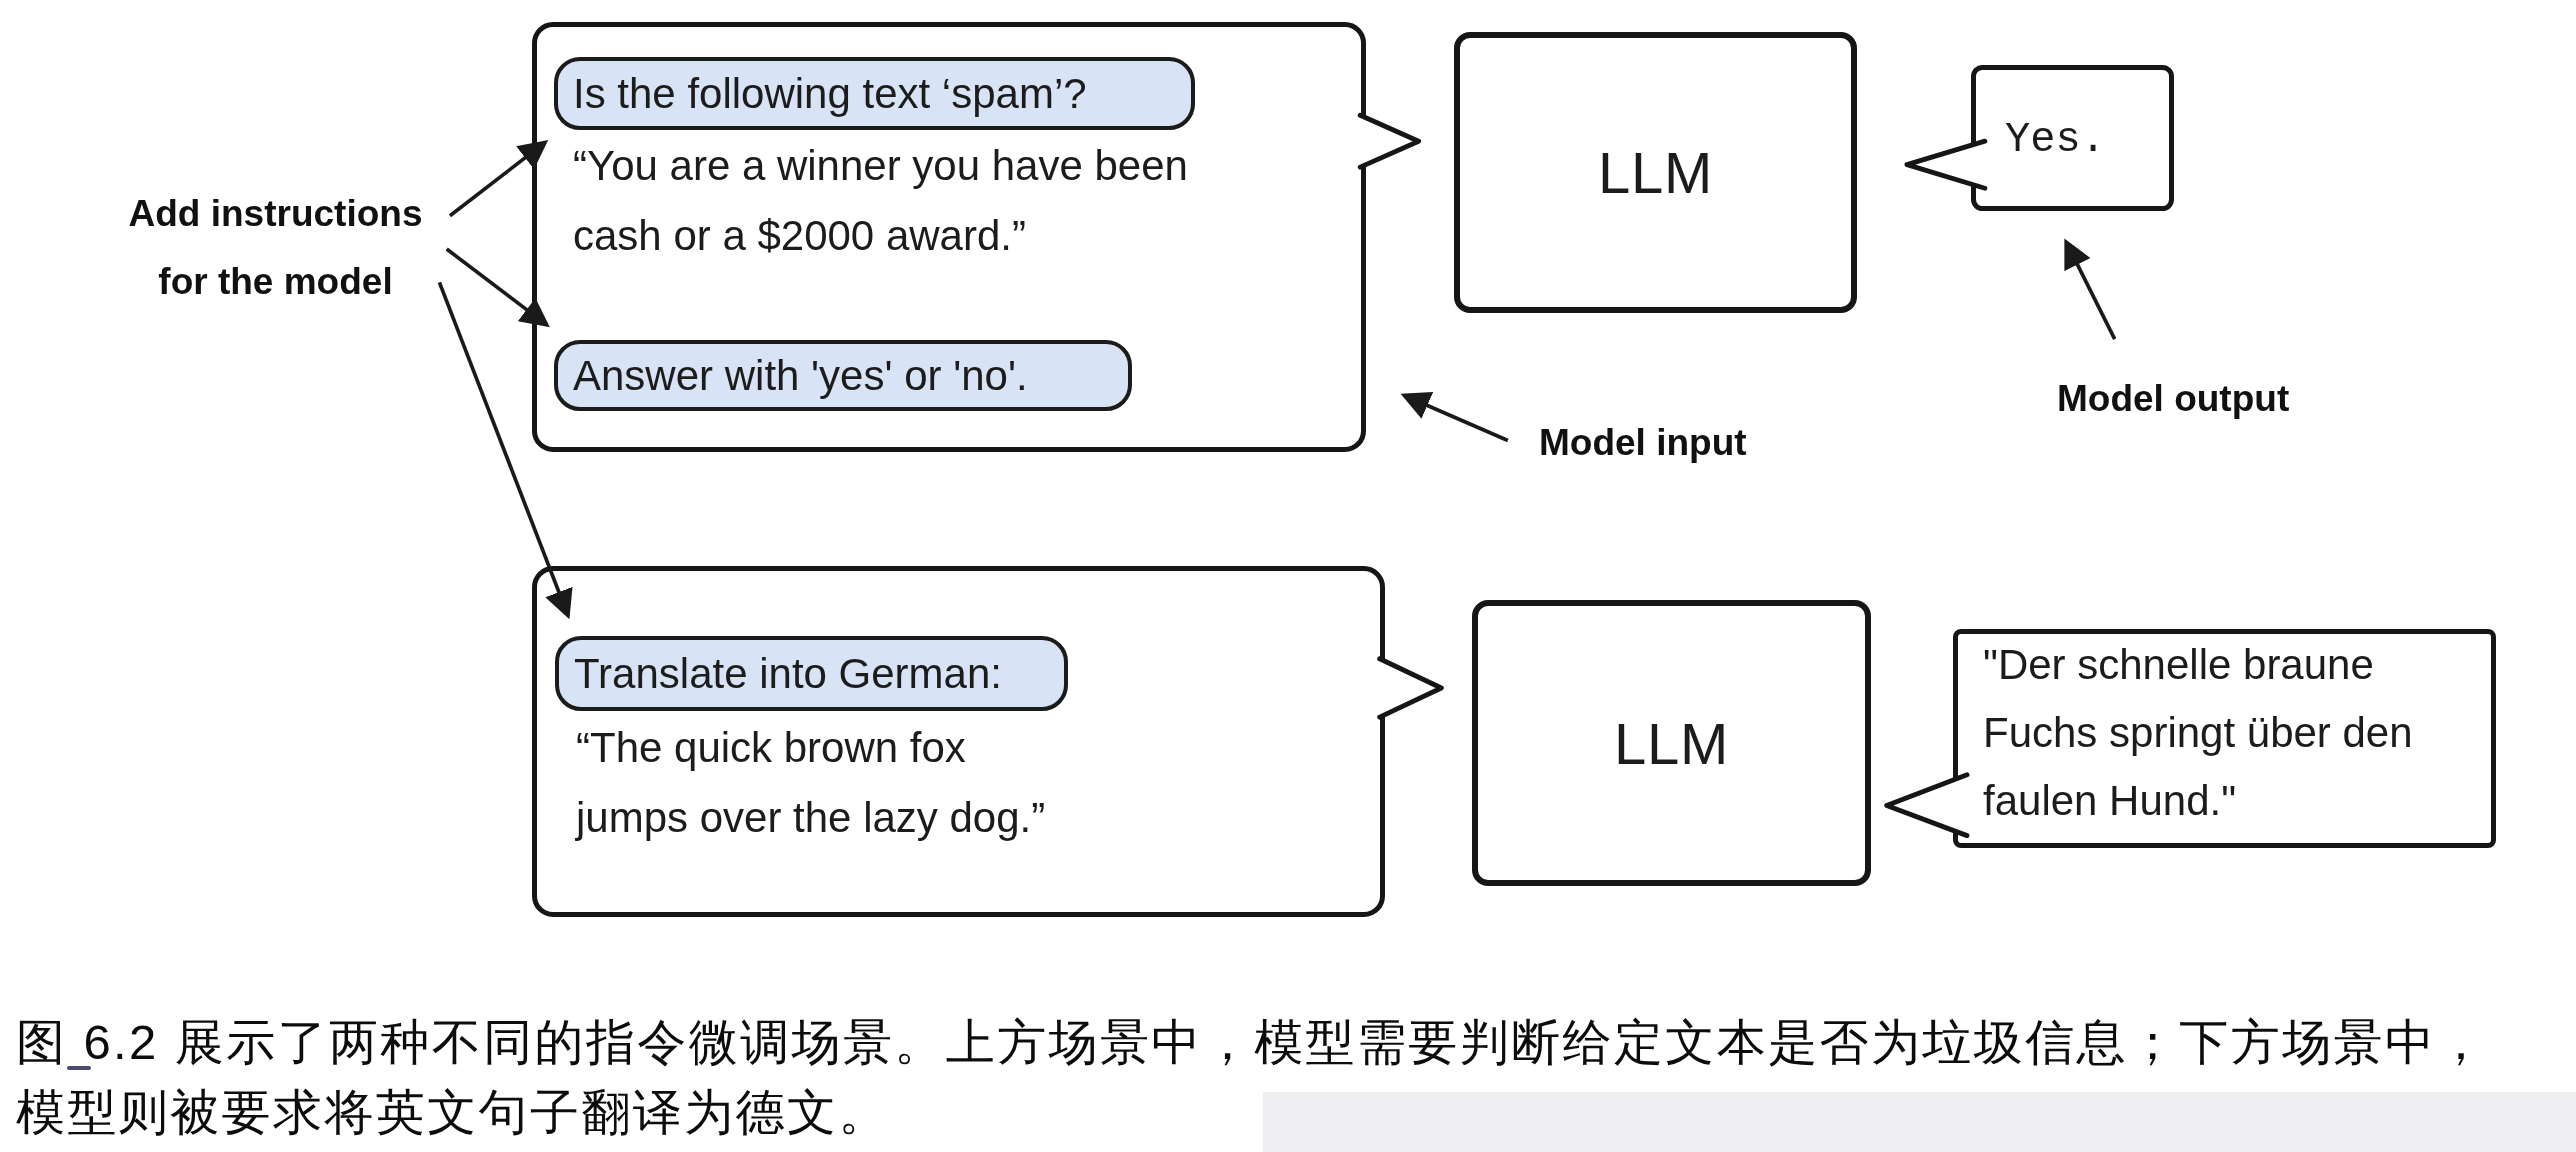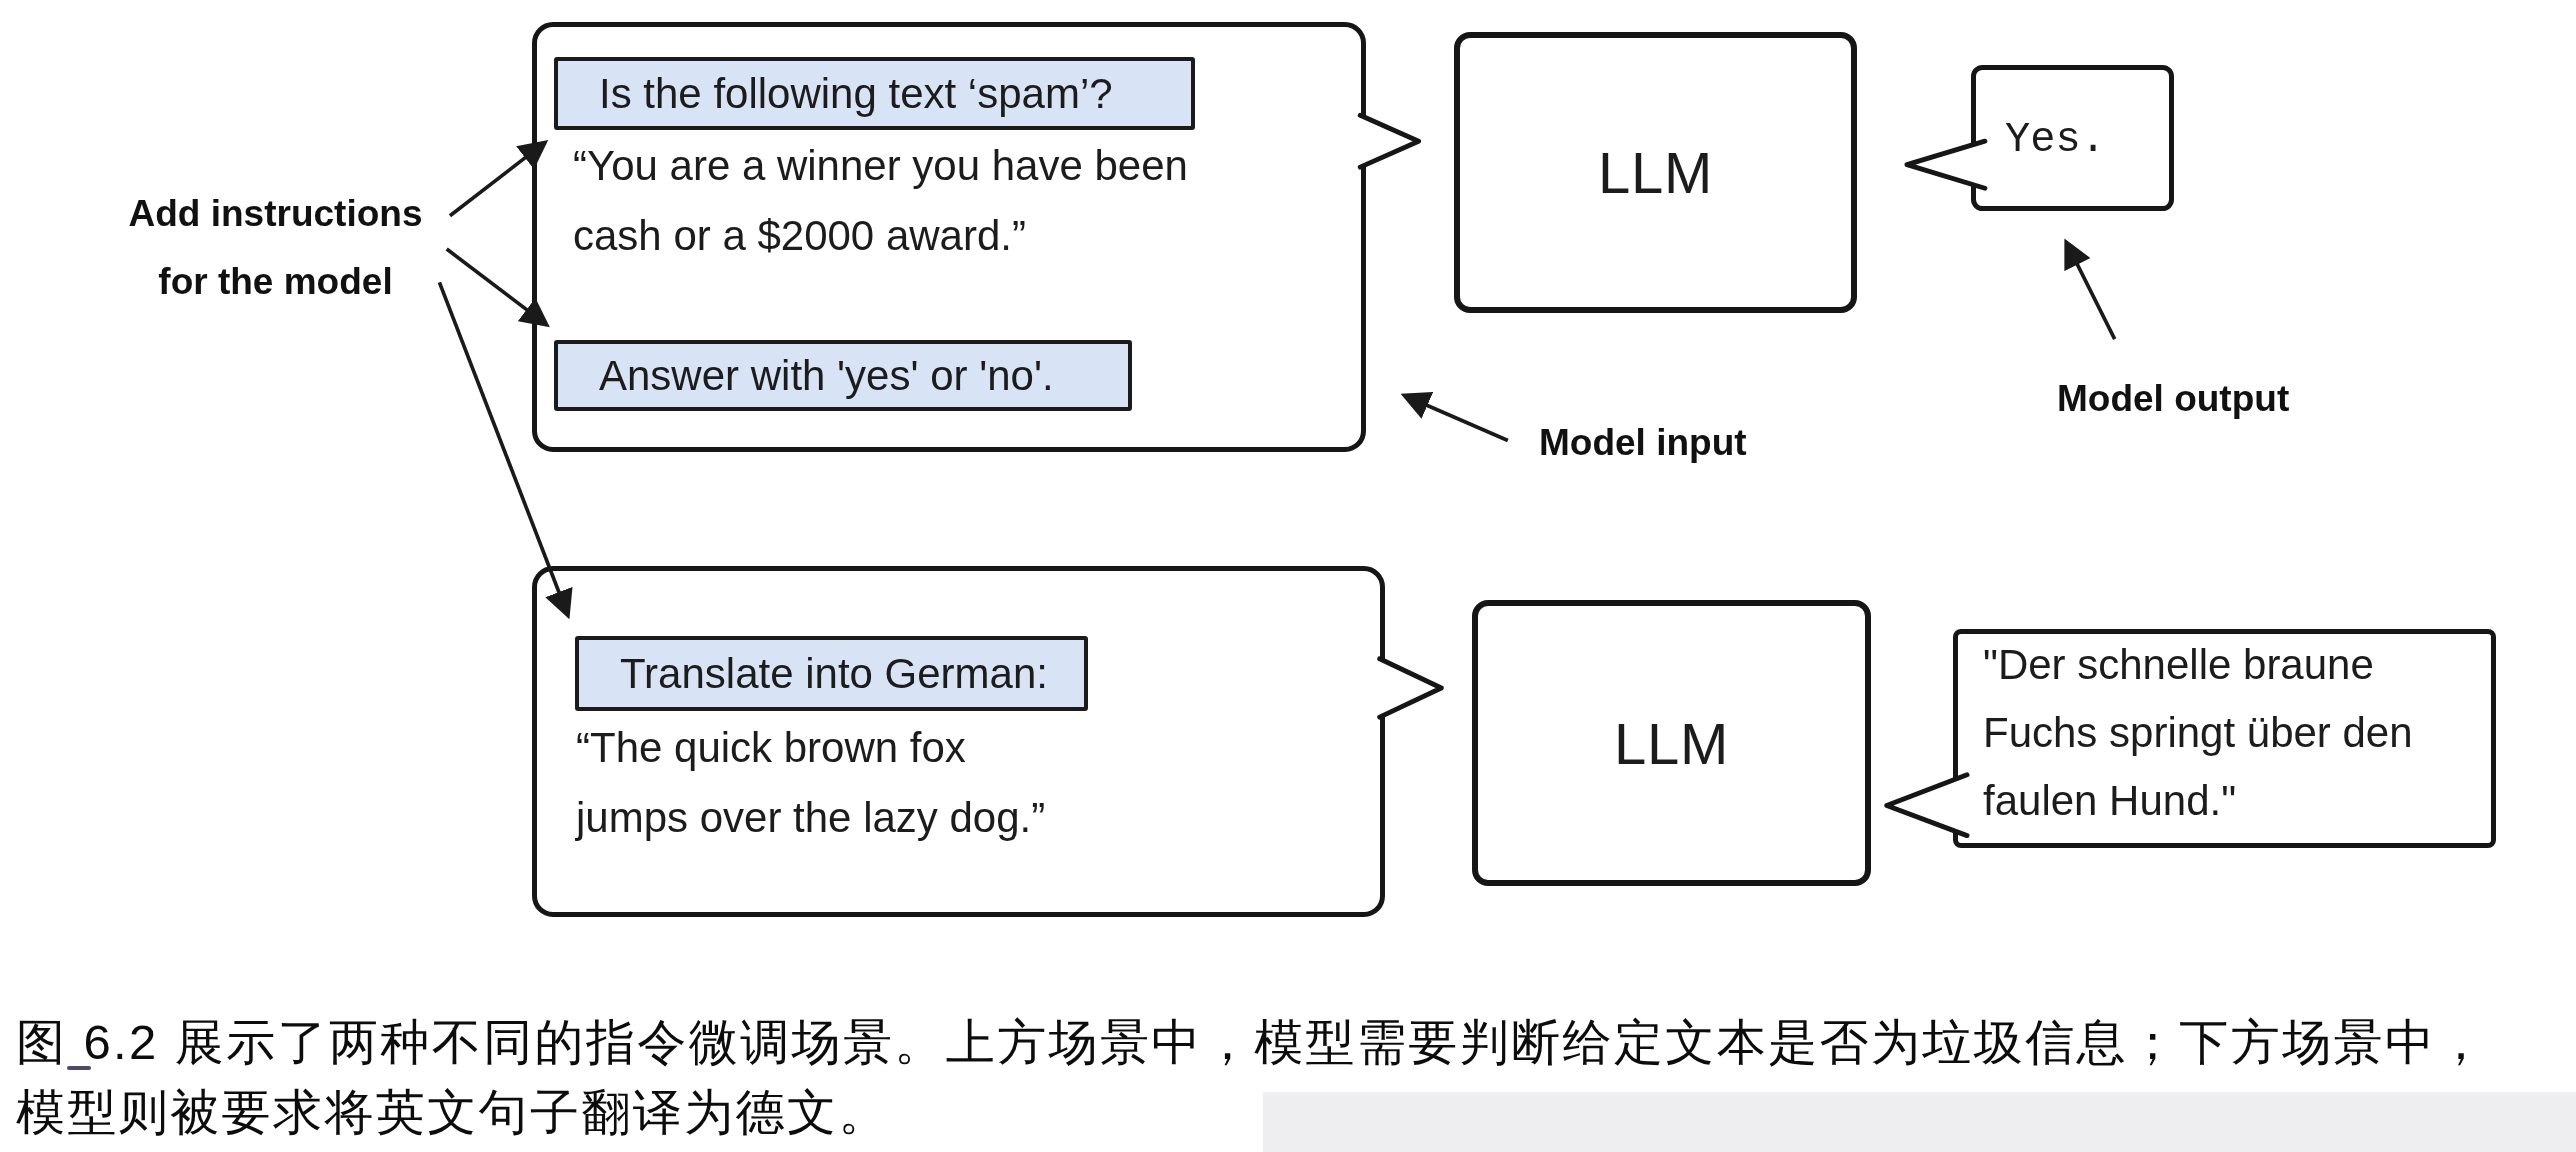--- a/index.html
+++ b/index.html
@@ -9,22 +9,22 @@
 
   
   .io-box{position:absolute;background:#fff;border:5.7px solid #161616;border-radius:21px;box-sizing:border-box;}
 
   
   .llm-box{position:absolute;background:#fff;border:6.5px solid #161616;border-radius:16px;box-sizing:border-box;
            display:flex;align-items:center;justify-content:center;}
   .llm-label{font-size:58px;font-weight:400;letter-spacing:0.8px;color:#1c1c1c;}
 
   
-  .pill{position:absolute;background:#d8e4f5;border:4.9px solid #1b1b1b;border-radius:3px;box-sizing:border-box;
-        display:flex;align-items:center;padding-left:41px;font-size:42px;color:#1c1c1c;}
+  .pill{position:absolute;background:#d8e4f5;border:4.9px solid #1b1b1b;border-radius:26px;box-sizing:border-box;
+        display:flex;align-items:center;padding-left:15px;font-size:42px;color:#1c1c1c;}
 
   
   .para{position:absolute;font-size:42px;line-height:70px;color:#1c1c1c;white-space:nowrap;}
 
   
   .bubble{position:absolute;background:#fff;border:5.7px solid #161616;box-sizing:border-box;}
   .bubble-yes{border-radius:11.4px;}
   .bubble-german{border-radius:8px;}
   .bubble-text{position:absolute;font-size:42px;line-height:68px;color:#1c1c1c;white-space:nowrap;}
 
@@ -66,21 +66,21 @@
 
   <div class="llm-box" style="left:1454px;top:32px;width:403px;height:281px;">
     <span class="llm-label">LLM</span>
   </div>
 
   <div class="bubble bubble-yes" style="left:1971px;top:65px;width:203px;height:146px;"></div>
   <div class="bubble-text" style="left:2005px;top:106px;font-family:Liberation Mono, monospace;">Yes.</div>
 
   <div class="io-box" style="left:532px;top:566px;width:853px;height:351px;"></div>
 
-  <div class="pill" style="left:555px;top:636px;width:513px;height:75px;margin-left:20px;">
+  <div class="pill" style="left:555px;top:636px;width:513px;height:75px;">
     <span>Translate into German:</span>
   </div>
 
   <div class="para" style="left:576px;top:713px;">
     <div>“The quick brown fox</div>
     <div>jumps over the lazy dog.”</div>
   </div>
 
   <div class="llm-box" style="left:1472px;top:600px;width:399px;height:286px;">
     <span class="llm-label">LLM</span>

